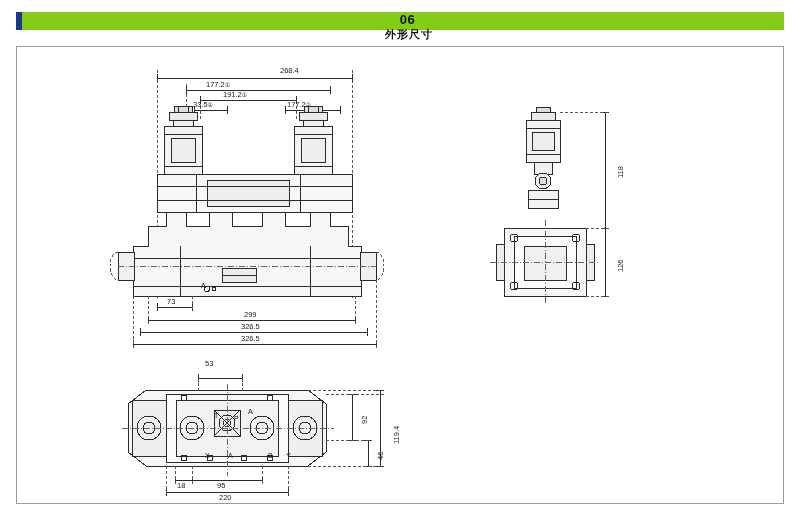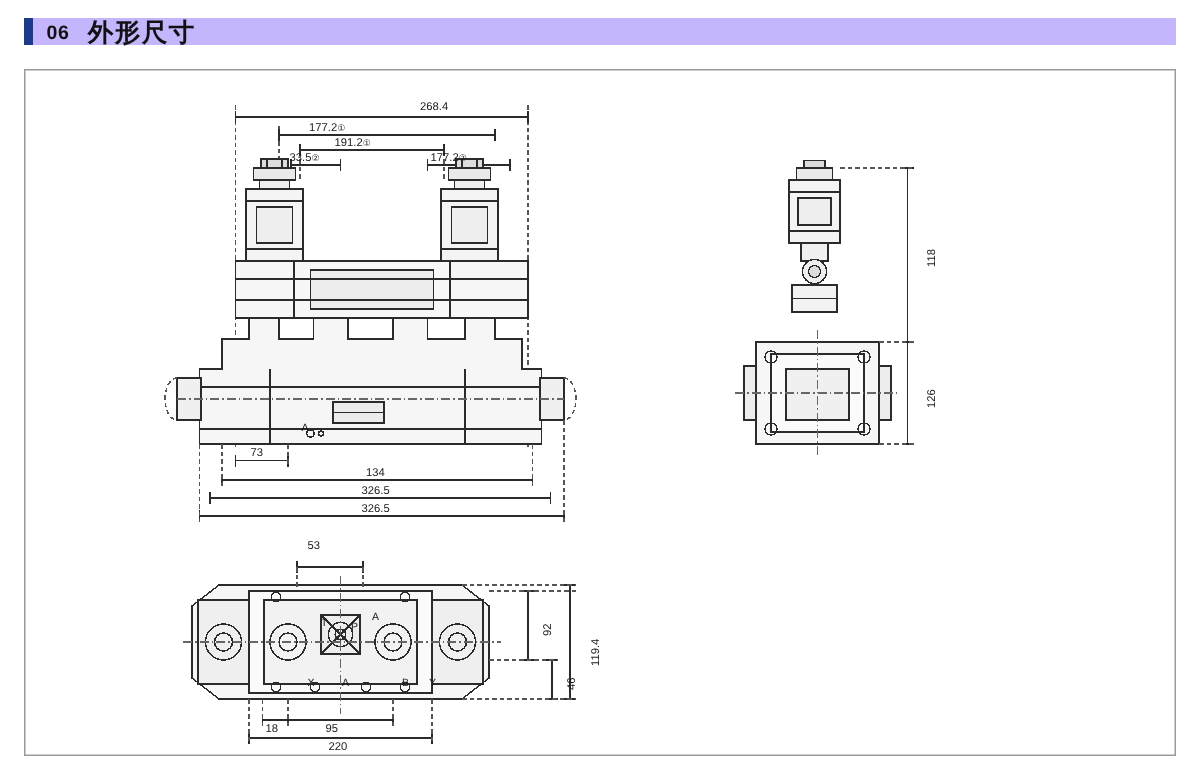--- a/index.html
+++ b/index.html
@@ -11,31 +11,31 @@
     overflow:hidden;
     position:relative;
   }
   .page{
     position:absolute;left:0;top:0;width:800px;height:519px;
   }
 
   
   .header{
     position:absolute;left:16px;top:12px;width:768px;height:18px;
-    background:#c4b5fd;
+    background:#84cc16;
     border-left:6px solid #1b3a8c;
     box-sizing:border-box;
-    display:flex;align-items:center;
+    display:flex;align-items:center;flex-direction:column;
   }
   .header .num{
     font-size:13px;font-weight:bold;color:#111;
     margin-left:9px;letter-spacing:0.5px;
   }
   .header .ttl{
-    font-size:17px;font-weight:bold;color:#111;
+    font-size:11px;font-weight:bold;color:#111;
     margin-left:12px;letter-spacing:1px;
   }
 
   
   .frame{
     position:absolute;left:16px;top:46px;width:768px;height:458px;
     border:1px solid #9a9a9a;box-sizing:border-box;background:#fff;
   }
 
   
@@ -172,21 +172,21 @@
       <line x1="192" y1="296" x2="192" y2="311" stroke="#555" stroke-dasharray="3,2"></line>
     </g>
   </svg>
 
   <div class="dim" style="left:240px;top:66px;margin-left:40px;">268.4</div>
   <div class="dim" style="left:206px;top:80px;"><span>177.2</span><span style="font-size:6px;">①</span></div>
   <div class="dim" style="left:223px;top:90px;"><span>191.2</span><span style="font-size:6px;">①</span></div>
   <div class="dim" style="left:193px;top:100px;"><span>33.5</span><span style="font-size:6px;">②</span></div>
   <div class="dim" style="left:287px;top:100px;"><span>177.2</span><span style="font-size:6px;">②</span></div>
   <div class="dim" style="left:167px;top:297px;">73</div>
-  <div class="dim" style="left:244px;top:310px;">134</div>
+  <div class="dim" style="left:244px;top:310px;">299</div>
   <div class="dim" style="left:241px;top:322px;">326.5</div>
   <div class="dim" style="left:241px;top:334px;">326.5</div>
   <div class="lbl" style="left:201px;top:282px;">A</div>
 
   <svg width="800" height="519">
     <g stroke="#2b2b2b" fill="none" stroke-width="1" shape-rendering="crispEdges">
 
       <rect x="531" y="112" width="24" height="8" fill="#e9e9e9"></rect>
       <rect x="536" y="107" width="14" height="5" fill="#dcdcdc"></rect>
 

